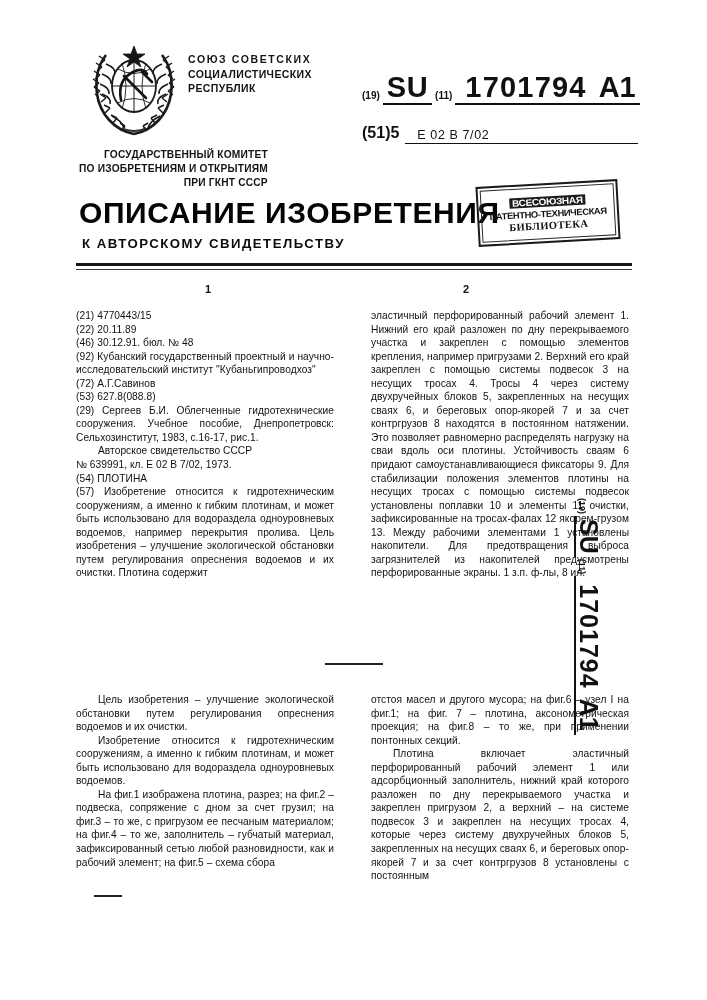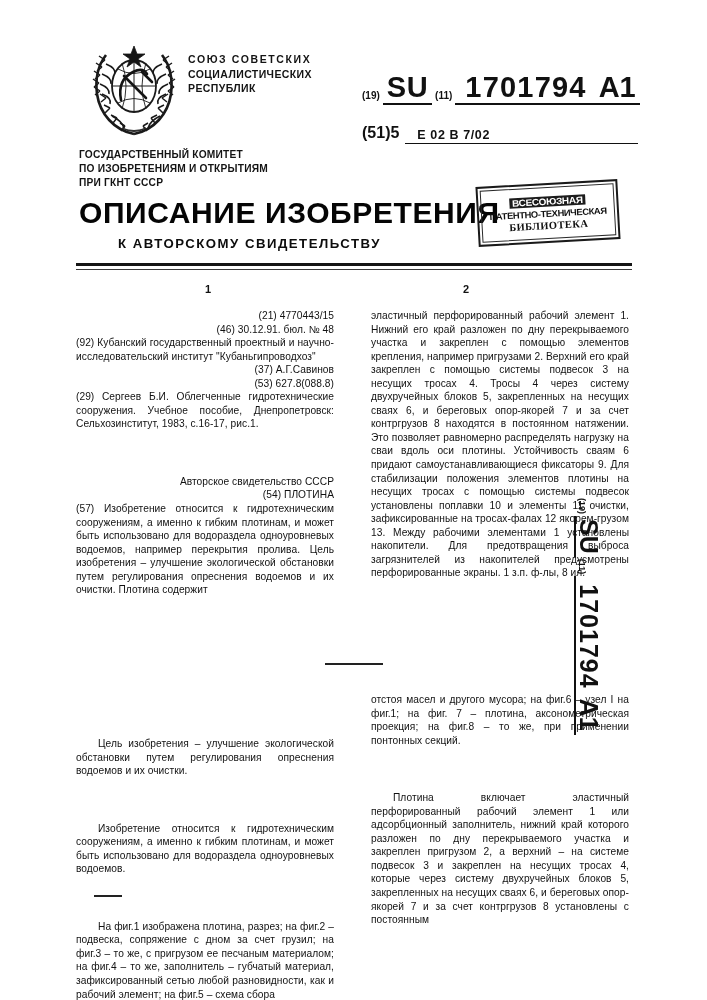--- a/index.html
+++ b/index.html
@@ -48,42 +48,41 @@
   .committee-block {
     position: absolute;
     left: 79px;
     top: 148px;
     font-size: 10.2px;
     font-weight: bold;
     line-height: 14.2px;
     letter-spacing: 0.2px;
     color: #141414;
   }
-  .committee-block div { white-space: nowrap; }
+  .committee-block div { white-space: nowrap; text-align: right; }
 
   .doc-title {
     position: absolute;
     left: 79px;
     top: 196px;
     font-size: 30px;
     font-weight: bold;
     letter-spacing: 0.6px;
     white-space: nowrap;
     color: #050505;
   }
   .doc-subtitle {
     position: absolute;
     left: 82px;
     top: 236px;
     font-size: 13.2px;
     font-weight: bold;
     letter-spacing: 1.5px;
     white-space: nowrap;
     color: #0d0d0d;
-    margin-left: 36px;
   }
 
   
   .num-line {
     position: absolute;
     left: 362px;
     top: 72px;
     display: flex;
     align-items: flex-end;
   }
@@ -129,21 +128,21 @@
   }
   .ipc-code {
     font-size: 16px;
     font-weight: bold;
     padding-bottom: 2px;
     white-space: nowrap;
   }
   .ipc-value {
     flex: 1;
     font-size: 12.5px;
-    font-weight: bold;
+    font-weight: normal;
     letter-spacing: 0.6px;
     border-bottom: 1.3px solid #111;
     padding: 0 0 1px 12px;
     margin-left: 6px;
   }
 
   
   .stamp {
     position: absolute;
     left: 477px;
@@ -235,22 +234,22 @@
   .col.right { left: 371px; }
 
   .col.top  { top: 309px; }
   .col.bot  { top: 693px; }
 
   .col p {
     margin: 0;
     text-align: justify;
     text-justify: inter-word;
   }
-  .col p.ind { text-indent: 22px; margin-top: 44px; }
-  .col p.nojust { text-align: right; }
+  .col p.ind { text-indent: 22px; }
+  .col p.nojust { text-align: left; }
 
   .sep-mid {
     position: absolute;
     left: 325px;
     top: 663px;
     width: 58px;
     height: 2px;
     background: #222;
   }
   .sep-bot {
@@ -404,26 +403,28 @@
   </div>
 
   <div class="rule-thick"></div>
   <div class="rule-thin"></div>
 
   <div class="col-num one">1</div>
   <div class="col-num two">2</div>
 
   <div class="col left top">
     <p class="nojust">(21) 4770443/15</p>
+    <p class="nojust">(22) 20.11.89</p>
     <p class="nojust">(46) 30.12.91. бюл. № 48</p>
     <p>(92) Кубанский государственный проектный и научно-исследовательский институт "Кубаньгипроводхоз"</p>
-    <p class="nojust">(37) А.Г.Савинов</p>
+    <p class="nojust">(72) А.Г.Савинов</p>
     <p class="nojust">(53) 627.8(088.8)</p>
     <p>(29) Сергеев Б.И. Облегченные гидротехнические сооружения. Учебное пособие, Днепропетровск: Сельхозинститут, 1983, с.16-17, рис.1.</p>
     <p class="ind nojust">Авторское свидетельство СССР</p>
+    <p class="nojust">№ 639991, кл. Е 02 В 7/02, 1973.</p>
     <p class="nojust">(54) ПЛОТИНА</p>
     <p>(57) Изобретение относится к гидротехническим сооружениям, а именно к гибким плотинам, и может быть использовано для водораздела одноуровневых водоемов, например перекрытия пролива. Цель изобретения – улучшение экологической обстановки путем регулирования опреснения водоемов и их очистки. Плотина содержит</p>
   </div>
 
   <div class="col right top">
     <p>эластичный перфорированный рабочий элемент 1. Нижний его край разложен по дну перекрываемого участка и закреплен с помощью  элементов крепления, например пригрузами 2. Верхний его край закреплен с помощью системы подвесок 3 на несущих тросах 4. Тросы 4 через систему двухручейных блоков 5, закрепленных на несущих сваях 6, и береговых опор-якорей 7 и за счет контргрузов 8 находятся в постоянном натяжении. Это позволяет равномерно распределять нагрузку на сваи вдоль оси плотины. Устойчивость сваям 6 придают самоустанавливающиеся фиксаторы 9. Для стабилизации положения элементов плотины на несущих тросах с помощью системы подвесок установлены поплавки 10 и элементы 11 очистки, зафиксированные на тросах-фалах 12 якорем-грузом 13. Между рабочими элементами 1 установлены накопители. Для предотвращения выброса загрязнителей из накопителей предусмотрены перфорированные экраны. 1 з.п. ф-лы, 8 ил.</p>
   </div>
 
   <div class="sep-mid"></div>
 

